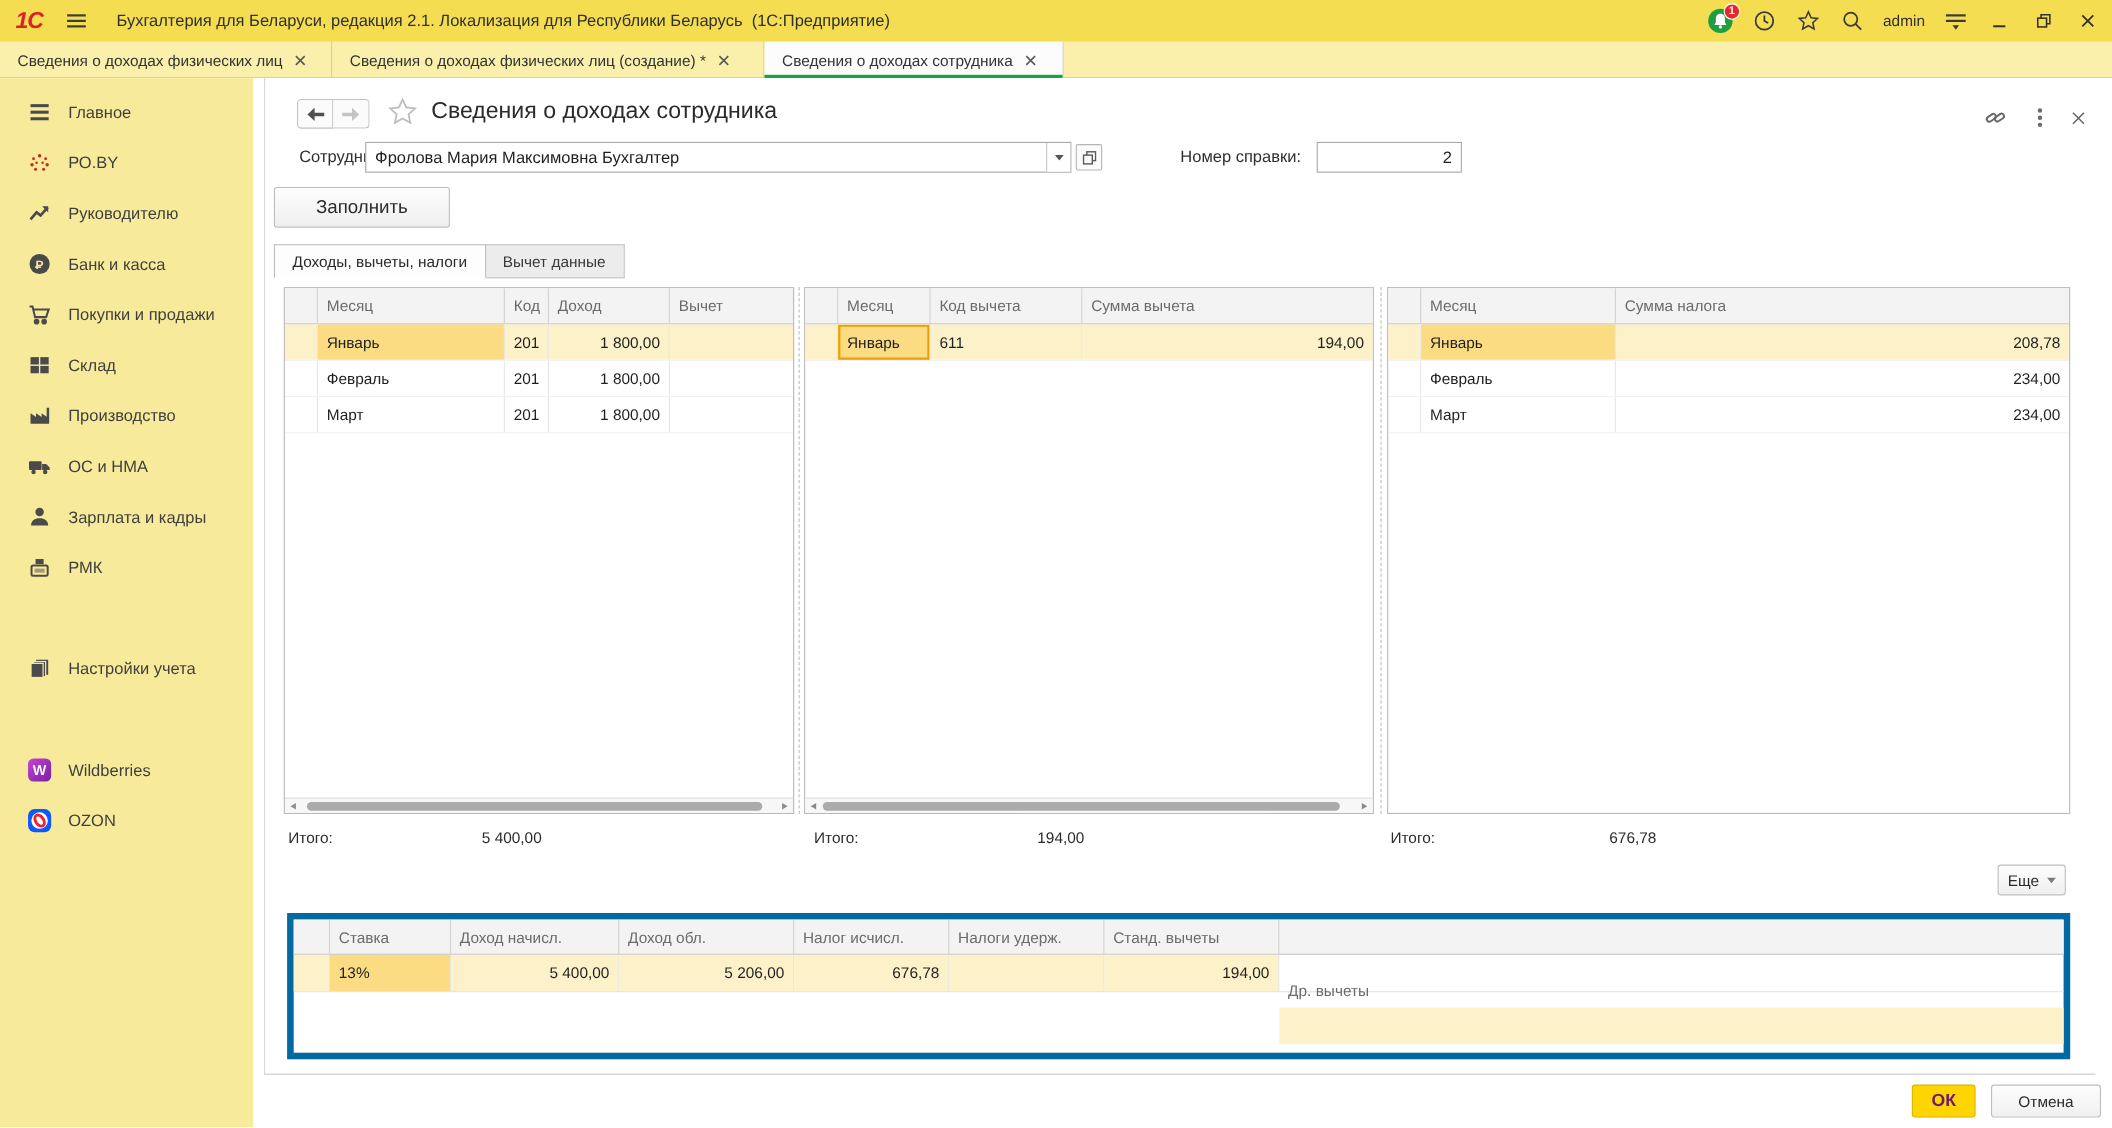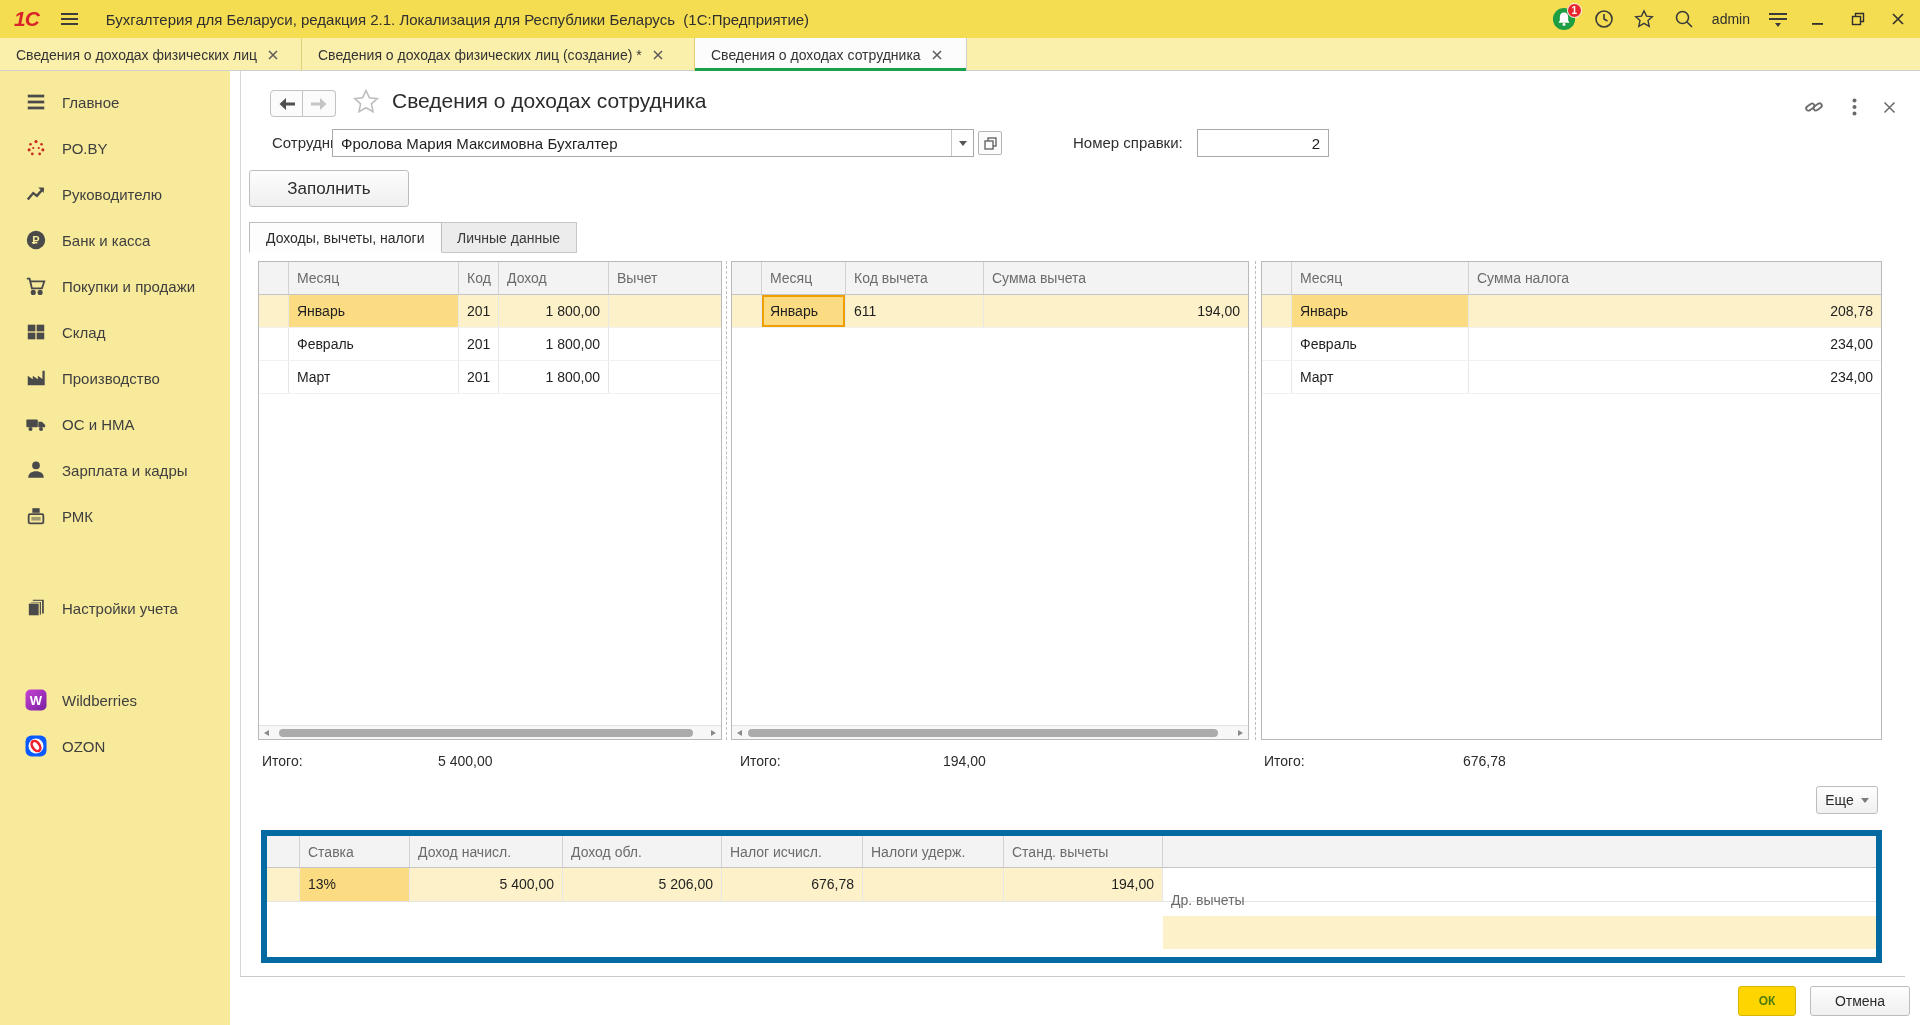--- a/index.html
+++ b/index.html
@@ -85,21 +85,21 @@
   .total-val { position:absolute; top:753px; font-size:14px; color:#2B2B2B; }
 
   .more-btn { position:absolute; left:1816px; top:786px; width:62px; height:28px; border:1px solid #BDBDBD; border-radius:3px; background:linear-gradient(#FDFDFD,#F0F0F0); display:flex; align-items:center; justify-content:center; gap:7px; font-size:14px; color:#2B2B2B; cursor:pointer; }
 
   .sum-box { position:absolute; left:261px; top:830px; width:1621px; height:133px; border:6px solid #0369a1; background:#fff; }
   .tsum .g-head { height:32px; }
   .tsum .g-row { height:34px; border-bottom:1px solid #E4E4E4; }
   .tsum .c0{width:33px;} .tsum .c1{width:110px;} .tsum .c2{width:153px;} .tsum .c3{width:159px;} .tsum .c4{width:141px;} .tsum .c5{width:141px;} .tsum .c6{width:159px;} .tsum .c7{flex:1; border-right:none;margin-top:48px;}
 
   .form-bottom-line { position:absolute; left:240px; top:976px; width:1665px; height:1px; background:#C9C9C9; }
-  .ok-btn { position:absolute; left:1738px; top:986px; width:58px; height:30px; background:#FFD500; border:1px solid #D9B400; border-radius:3px; font-size:12px; font-weight:bold; color:#4d7c0f; display:flex; align-items:center; justify-content:center; cursor:pointer; }
+  .ok-btn { position:absolute; left:1738px; top:986px; width:58px; height:30px; background:#FFD500; border:1px solid #D9B400; border-radius:3px; font-size:16px; font-weight:bold; color:#701a75; display:flex; align-items:center; justify-content:center; cursor:pointer; }
   .cancel-btn { position:absolute; left:1810px; top:986px; width:100px; height:30px; background:linear-gradient(#FDFDFD,#F0F0F0); border:1px solid #BDBDBD; border-radius:3px; font-size:14px; color:#2B2B2B; display:flex; align-items:center; justify-content:center; cursor:pointer; }
 
   svg { display:block; }
   svg text { font-family:"Liberation Sans",sans-serif; }
 </style>
 </head>
 <body>
 
 <div class="app">
 
@@ -386,21 +386,21 @@
         <rect x="4" y="1" width="8" height="8"></rect>
         <rect x="1" y="4" width="8" height="8" fill="#FBFBFB"></rect>
       </svg>
   </div>
   <span class="fld-lbl" style="left:1073px; top:129px">Номер справки:</span>
   <input class="num-input" readonly="" value="2" style="">
 
   <div class="fill-btn">Заполнить</div>
 
   <div class="ptab active">Доходы, вычеты, налоги</div>
-  <div class="ptab inactive">Личные данные</div>
+  <div class="ptab inactive">Вычет данные</div>
 
   <div class="grid-box t1" style="left:258px; width:464px">
     <div class="g-head">
       <div class="cell c0"></div>
       <div class="cell c1">Месяц</div>
       <div class="cell c2">Код</div>
       <div class="cell c3 num" style="text-align:left">Доход</div>
       <div class="cell c4">Вычет</div>
     </div>
     <div class="g-row">

